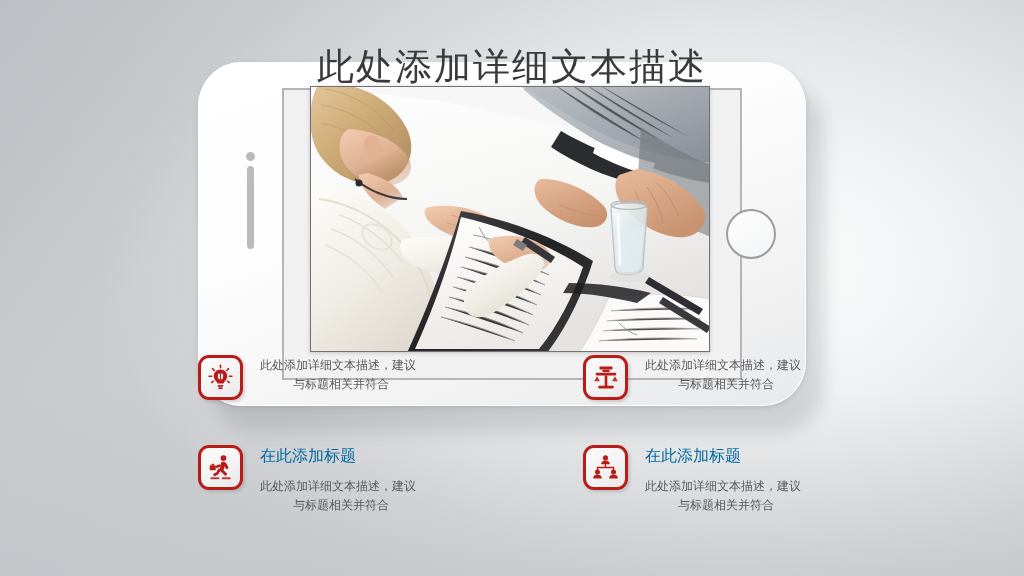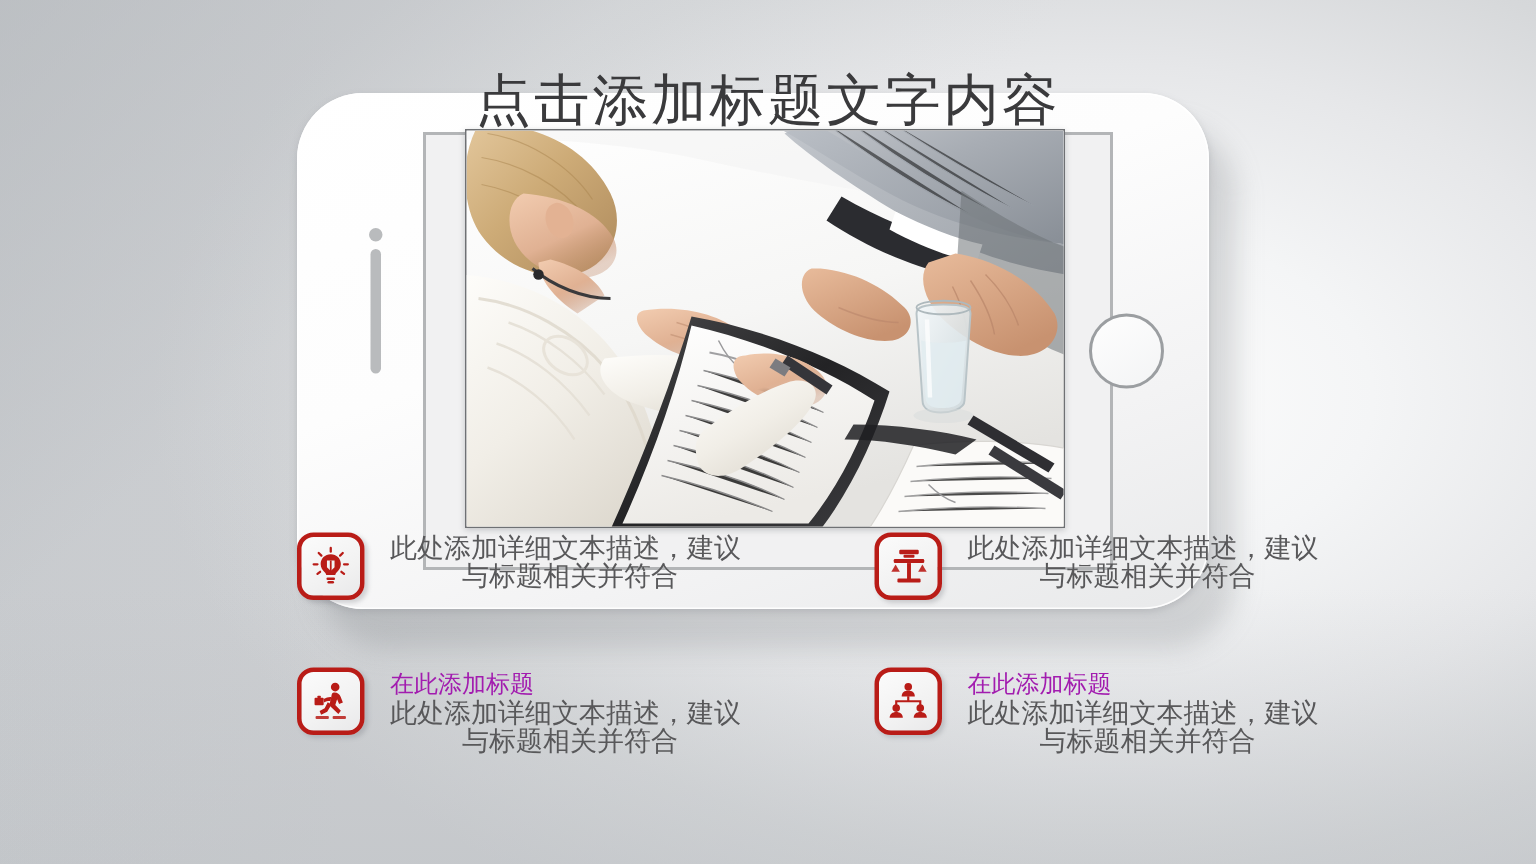--- a/index.html
+++ b/index.html
@@ -99,49 +99,49 @@
     border:3px solid #b91c17;
     border-radius:11px;
     background:linear-gradient(150deg,#fbfbfb 0%,#f2f2f2 60%,#e9e9ea 100%);
     display:flex; align-items:center; justify-content:center;
     box-shadow:2px 2px 3px rgba(120,124,128,0.30);
   }
   .feat-icon svg { display:block; }
   .feat-text { padding-top:1px; }
   .feat-title {
     font-size:16px;
-    color:#a21caf;
+    color:#0369a1;
     line-height:19px;
     font-family:"DejaVu Sans","Liberation Sans",sans-serif;
-    margin-bottom:1px;
+    margin-bottom:12px;
     white-space:nowrap;
   }
   .feat-body {
-    font-size:18px;
+    font-size:12px;
     color:#58585a;
     line-height:19px;
     font-family:"DejaVu Sans","Liberation Sans",sans-serif;
     white-space:nowrap;
   }
   .feat-body .l2 { padding-left:6px; display:block;text-align:center; }
 
   #feature-0 { left:198px; top:355px; }
   #feature-1 { left:583px; top:355px; }
   #feature-2 { left:198px; top:445px; }
   #feature-3 { left:583px; top:445px; }
   
   #feature-0 .feat-title, #feature-1 .feat-title { visibility:hidden; height:0; margin:0; }
 </style>
 </head>
 <body>
 
 <div id="bg-base"></div>
 <div id="bg-vignette"></div>
 
-<div id="page-title">点击添加标题文字内容</div>
+<div id="page-title">此处添加详细文本描述</div>
 
 <div id="phone-wrap">
   <div id="phone-shadow"></div>
   <div id="phone-body">
     <div id="phone-camera"></div>
     <div id="phone-speaker"></div>
     <div id="phone-screen"></div>
     <div id="phone-home"></div>
   </div>
 </div>

